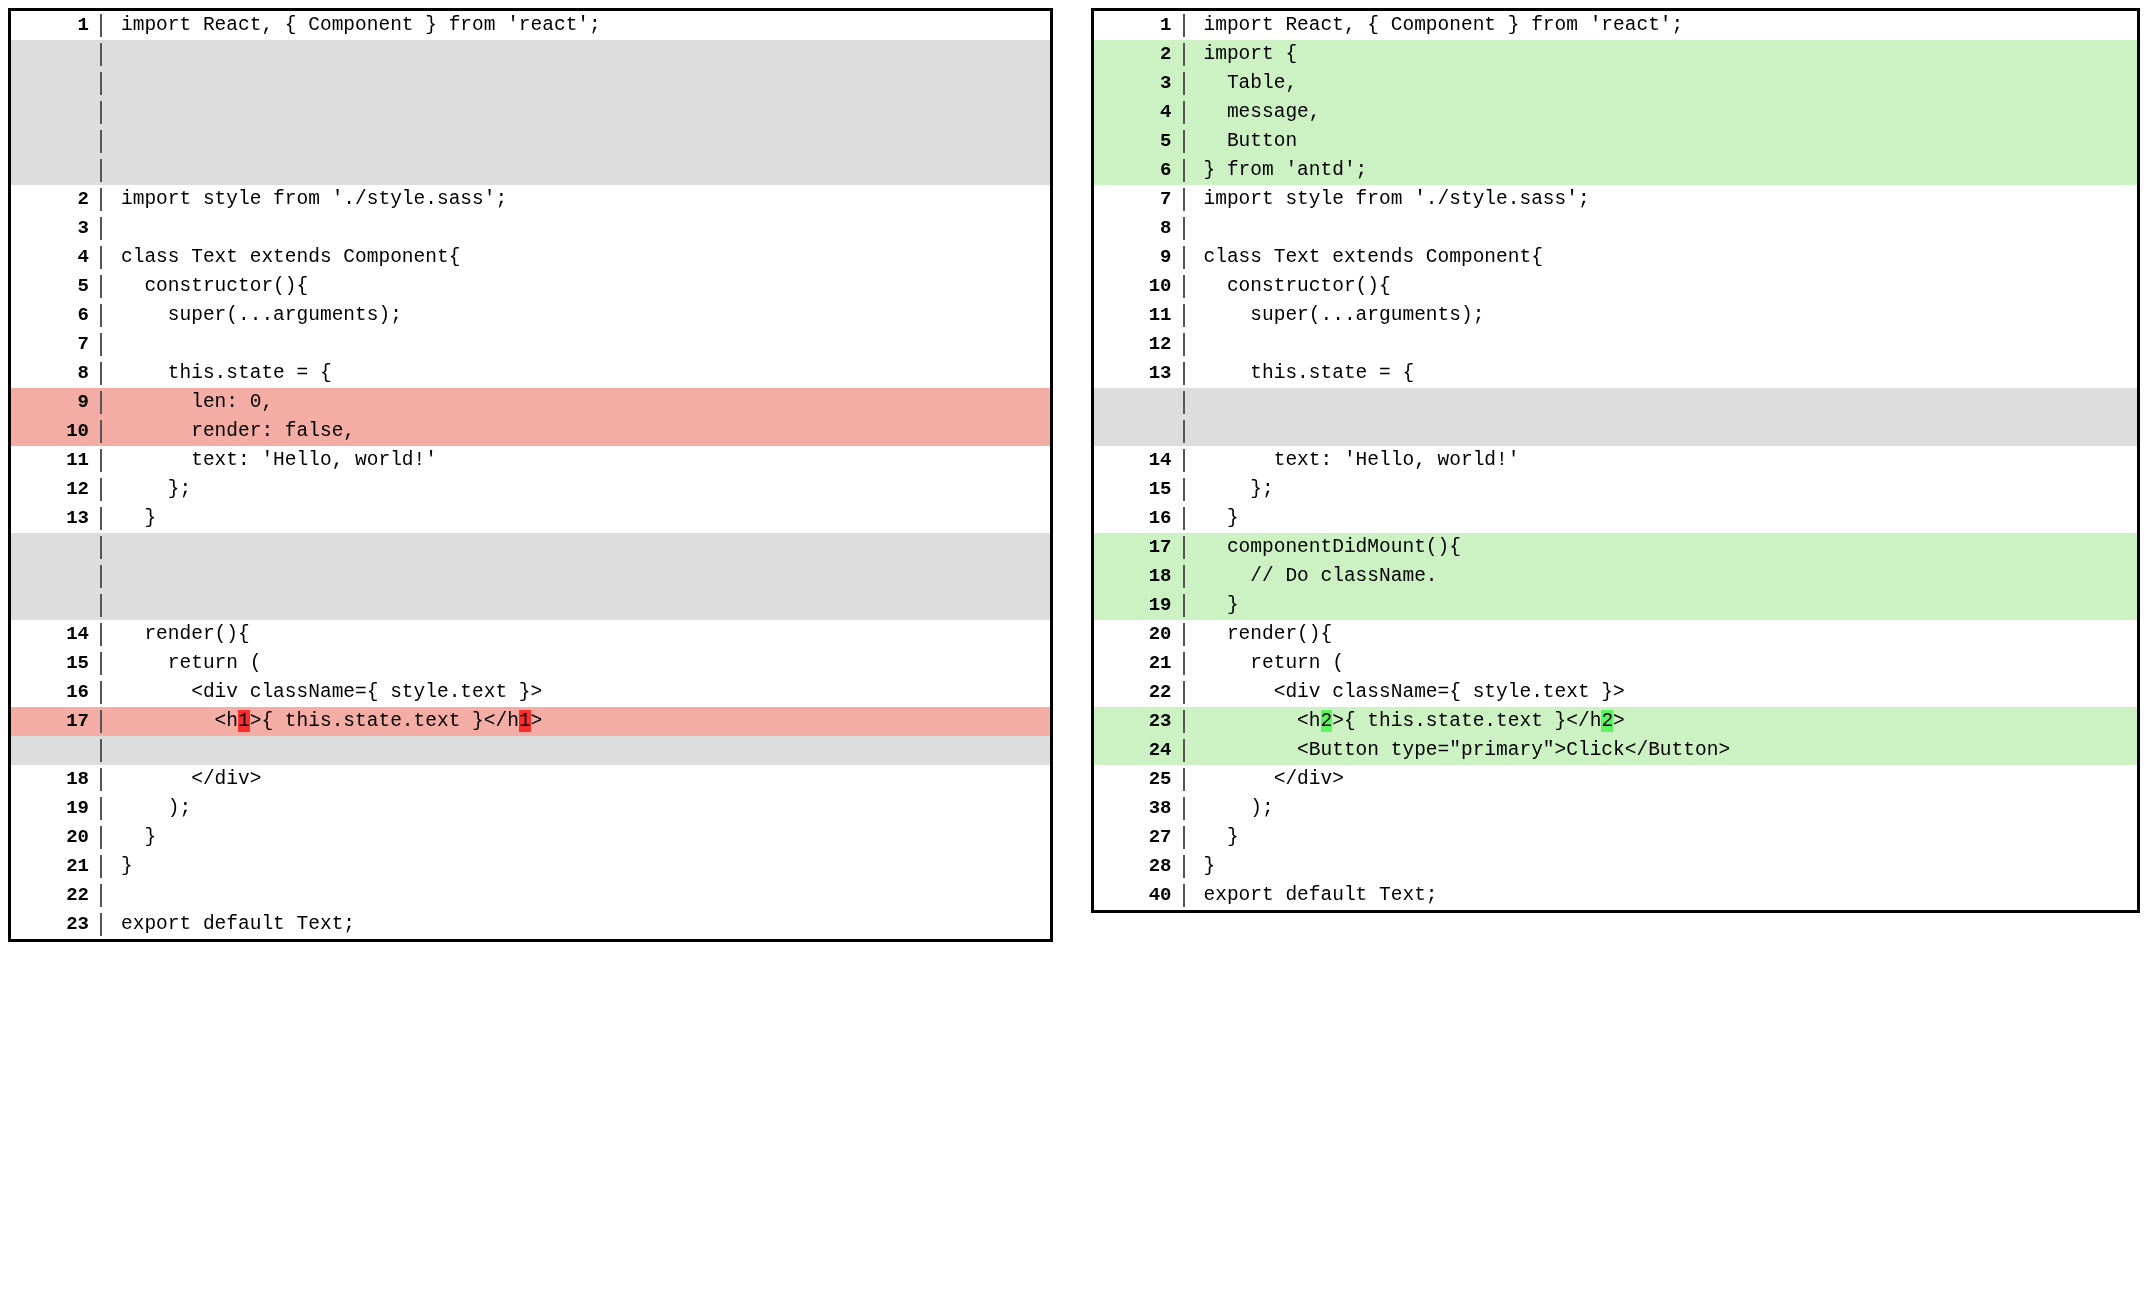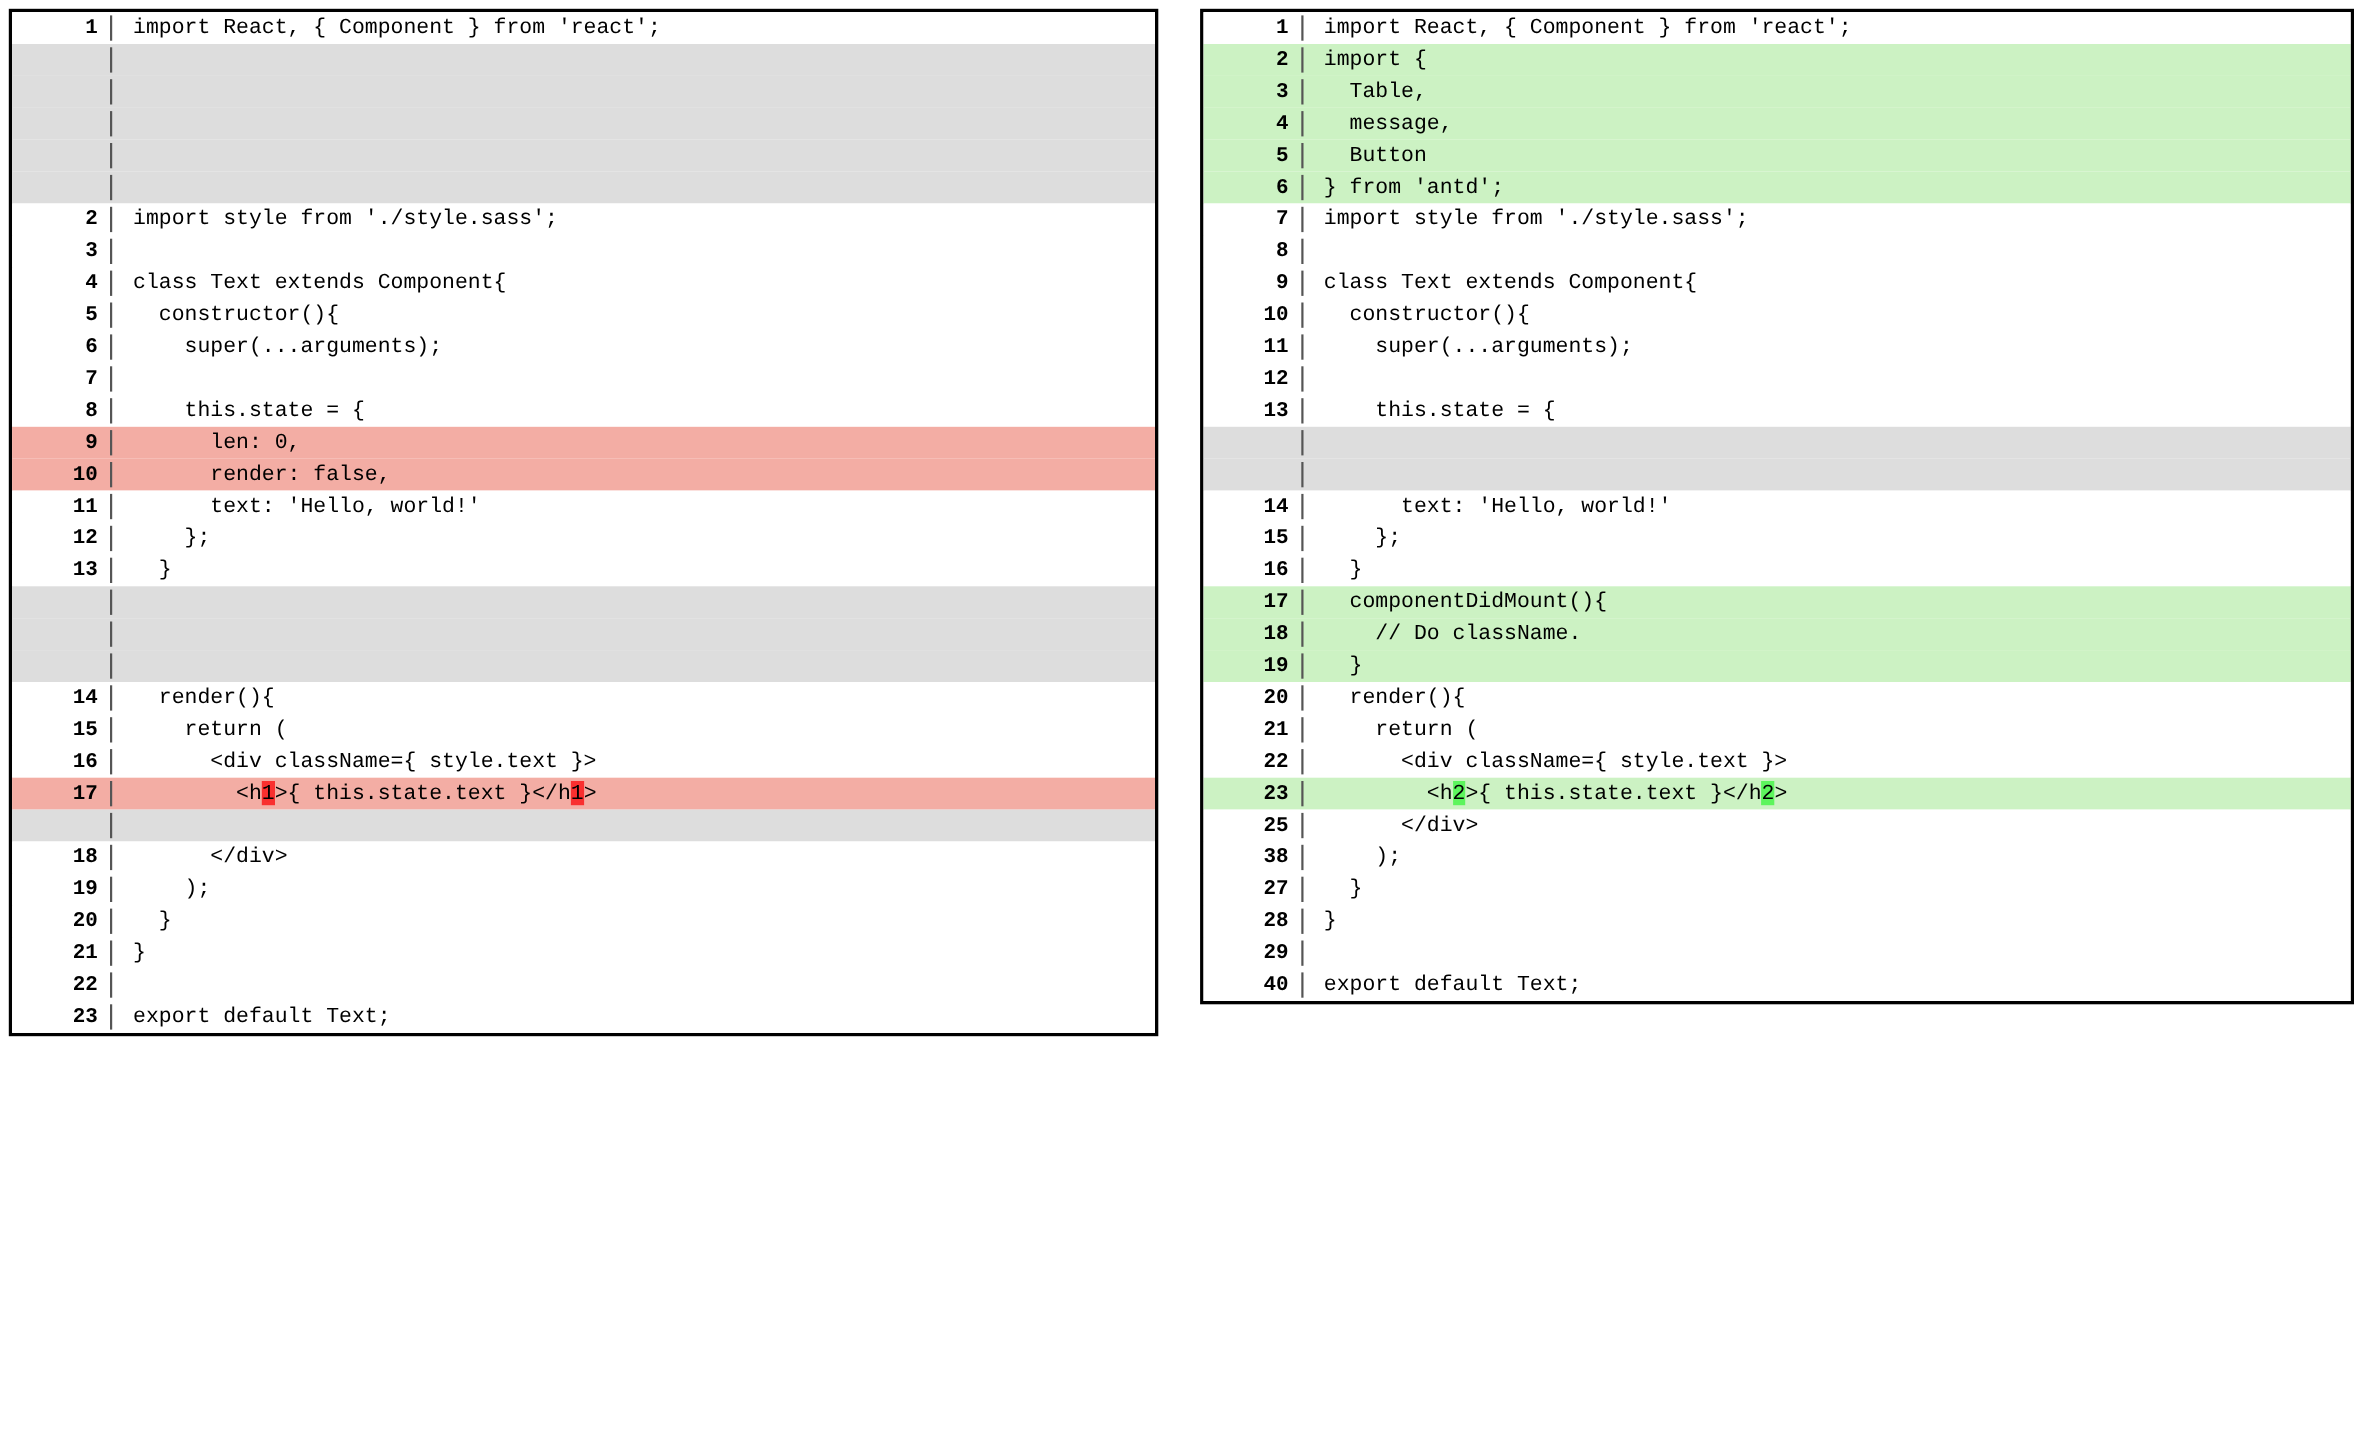--- a/index.html
+++ b/index.html
@@ -158,21 +158,21 @@
       <div class="code-line row-normal"><div class="ln">14</div><div class="sep"></div><div class="code">      text: 'Hello, world!'</div></div>
       <div class="code-line row-normal"><div class="ln">15</div><div class="sep"></div><div class="code">    };</div></div>
       <div class="code-line row-normal"><div class="ln">16</div><div class="sep"></div><div class="code">  }</div></div>
       <div class="code-line row-ins"><div class="ln">17</div><div class="sep"></div><div class="code">  componentDidMount(){</div></div>
       <div class="code-line row-ins"><div class="ln">18</div><div class="sep"></div><div class="code">    // Do className.</div></div>
       <div class="code-line row-ins"><div class="ln">19</div><div class="sep"></div><div class="code">  }</div></div>
       <div class="code-line row-normal"><div class="ln">20</div><div class="sep"></div><div class="code">  render(){</div></div>
       <div class="code-line row-normal"><div class="ln">21</div><div class="sep"></div><div class="code">    return (</div></div>
       <div class="code-line row-normal"><div class="ln">22</div><div class="sep"></div><div class="code">      &lt;div className={ style.text }&gt;</div></div>
       <div class="code-line row-ins"><div class="ln">23</div><div class="sep"></div><div class="code"><span>        &lt;h</span><span class="tok-ins">2</span><span>&gt;{ this.state.text }&lt;/h</span><span class="tok-ins">2</span><span>&gt;</span></div></div>
+      <div class="code-line row-ins"><div class="ln">24</div><div class="sep"></div><div class="code">        &lt;Button type="primary"&gt;Click&lt;/Button&gt;</div></div>
       <div class="code-line row-normal"><div class="ln">25</div><div class="sep"></div><div class="code">      &lt;/div&gt;</div></div>
       <div class="code-line row-normal"><div class="ln">38</div><div class="sep"></div><div class="code">    );</div></div>
       <div class="code-line row-normal"><div class="ln">27</div><div class="sep"></div><div class="code">  }</div></div>
       <div class="code-line row-normal"><div class="ln">28</div><div class="sep"></div><div class="code">}</div></div>
-      <div class="code-line row-normal"><div class="ln">29</div><div class="sep"></div><div class="code"></div></div>
       <div class="code-line row-normal"><div class="ln">40</div><div class="sep"></div><div class="code">export default Text;</div></div>
     </div>
 
 </div>
 
 </body></html>

